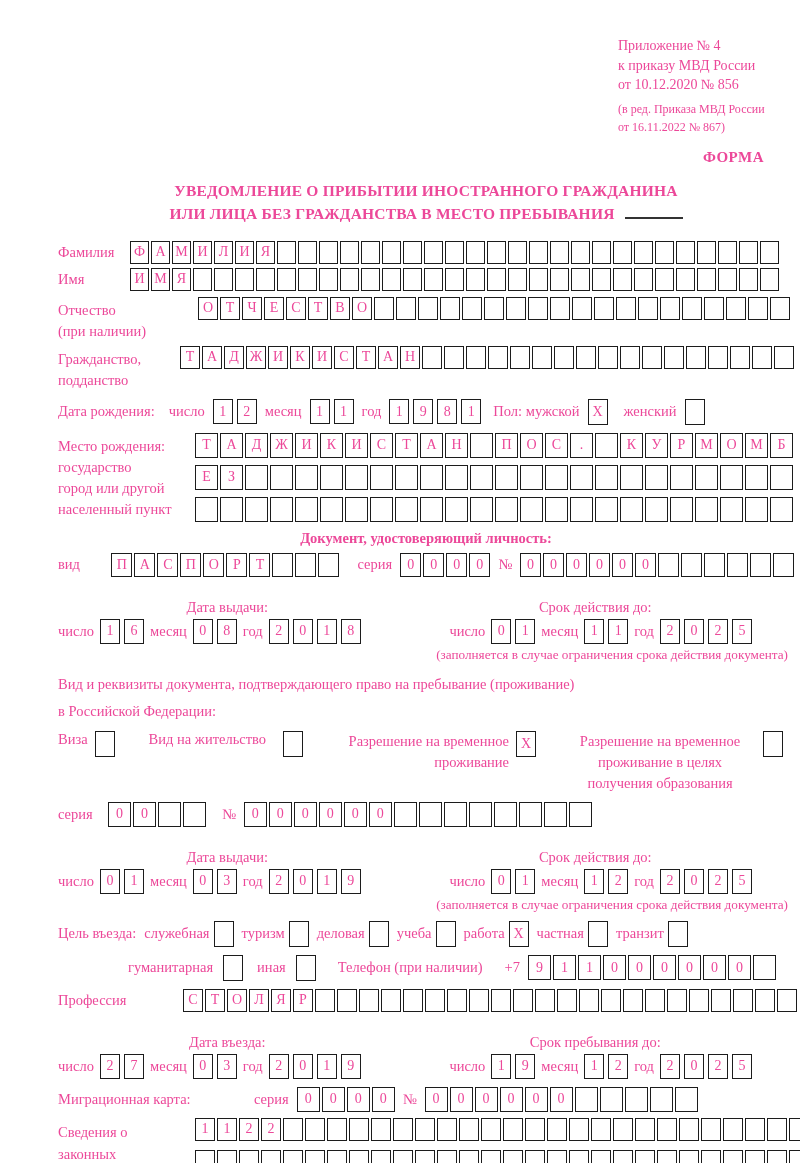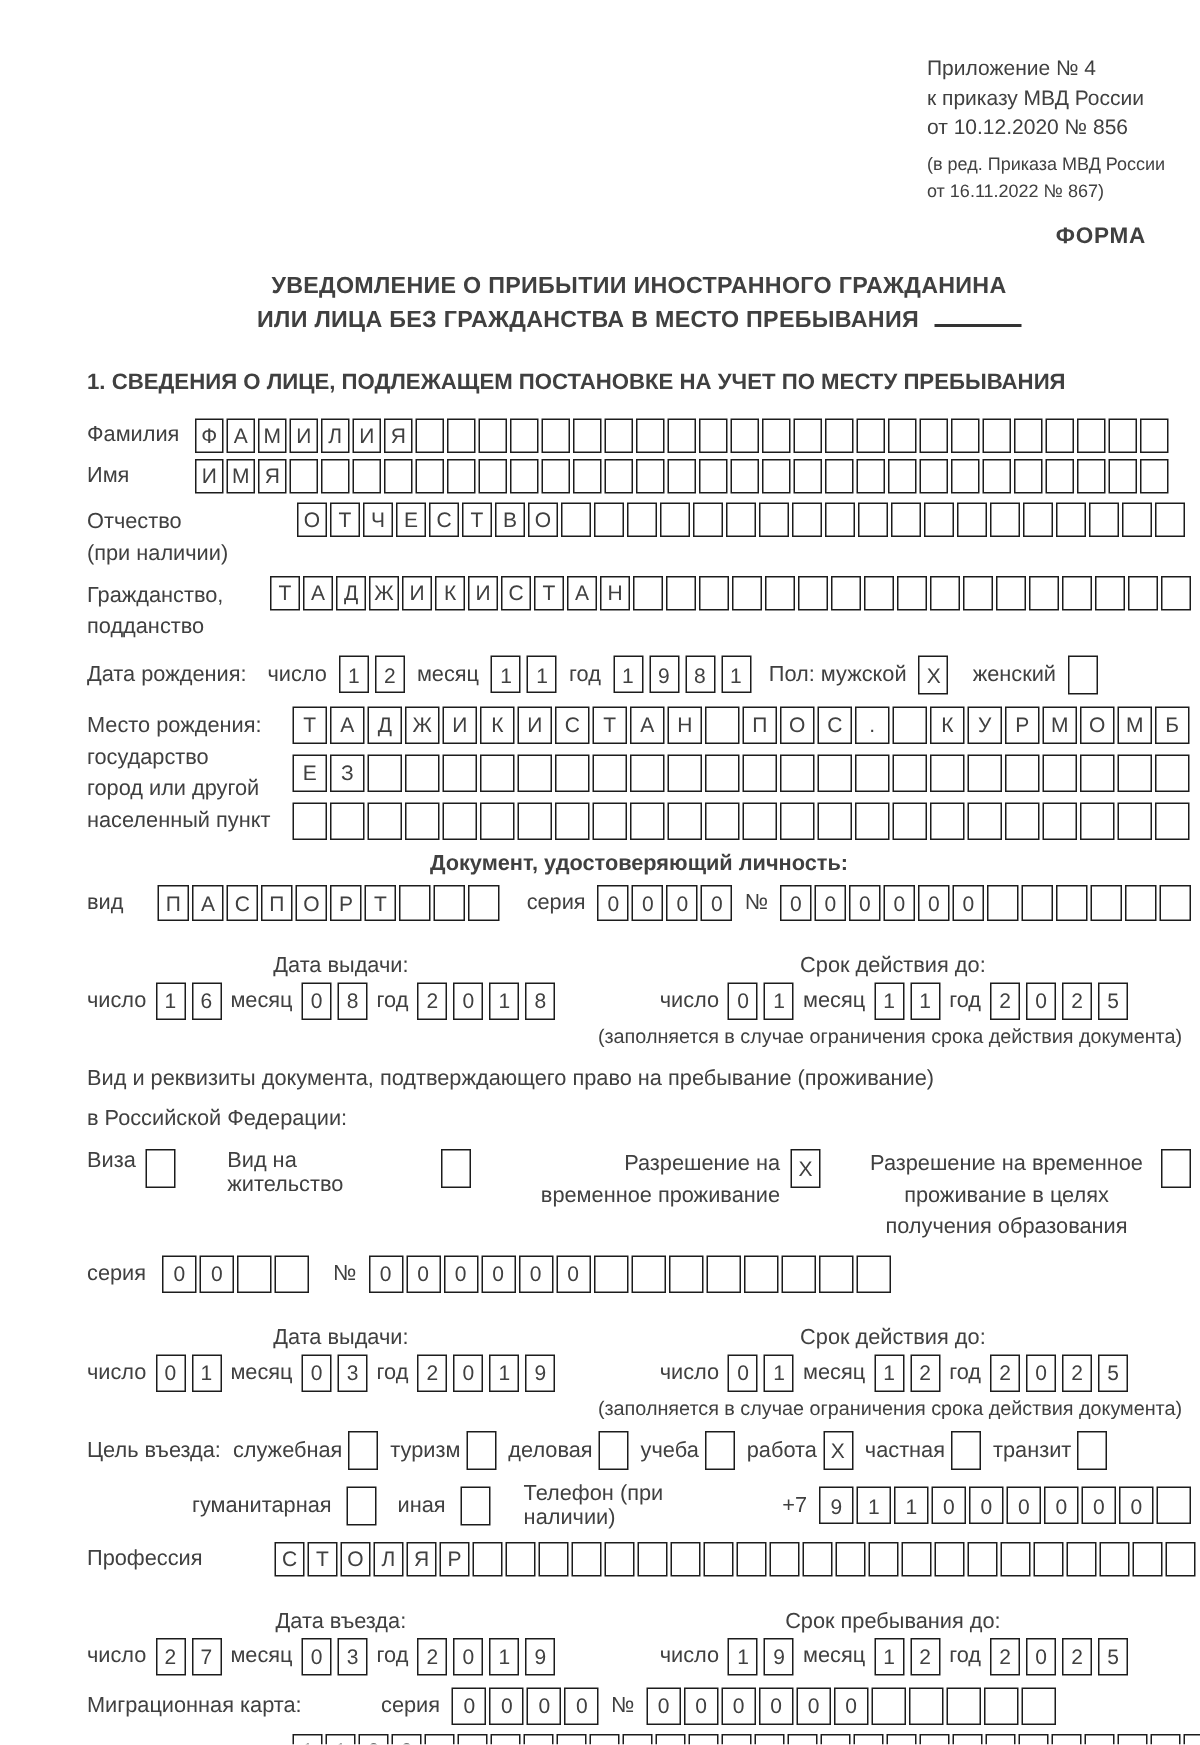--- a/index.html
+++ b/index.html
@@ -1,18 +1,18 @@
 <!DOCTYPE html>
 <html><head>
 <meta charset="utf-8">
 <style>
   *{box-sizing:border-box;margin:0;padding:0}
   body{background:#fff}
-  .page{width:800px;height:1163px;overflow:hidden;background:#fff;color:#404040;
-        font-family:Liberation Sans, sans-serif;font-size:14.5px;
+  .page{width:800px;height:1163px;overflow:hidden;background:#fff;color:#ec4899;
+        font-family:Liberation Serif, serif;font-size:14.5px;
         padding:36px 6px 0 58px;position:relative}
   .hdr{margin-left:560px;line-height:19.5px;font-size:14px}
   .hdr .rev{margin-top:5px;font-size:12px;line-height:18.5px}
   .forma{text-align:right;padding-right:30px;margin-top:12px;font-weight:bold;font-size:15px;letter-spacing:.5px}
   .title{text-align:center;margin-top:13px;font-weight:bold;font-size:15.5px;line-height:23px;letter-spacing:.2px}
   .blank-line{display:inline-block;width:58px;height:13px;border-bottom:2.5px solid #333;margin-left:10px}
   .sect{margin-top:22px;font-weight:bold;font-size:14.8px}
   .formarea{margin-top:16px}
   .frow{display:flex;align-items:flex-start}
   .flabel{flex:none;padding-top:3px}
@@ -58,21 +58,20 @@
     </div>
   </div>
 
   <div class="forma">ФОРМА</div>
 
   <div class="title">
     <div>УВЕДОМЛЕНИЕ О ПРИБЫТИИ ИНОСТРАННОГО ГРАЖДАНИНА</div>
     <div><span>ИЛИ ЛИЦА БЕЗ ГРАЖДАНСТВА В МЕСТО ПРЕБЫВАНИЯ</span><span class="blank-line"></span></div>
   </div>
 
-  <div class="sect">1. СВЕДЕНИЯ О ЛИЦЕ, ПОДЛЕЖАЩЕМ ПОСТАНОВКЕ НА УЧЕТ ПО МЕСТУ ПРЕБЫВАНИЯ</div>
 
   <div class="formarea">
 
     <div class="frow">
       <span class="flabel w72">Фамилия</span>
       <span class="cells">
           <span class="cell">Ф</span>
           <span class="cell">А</span>
           <span class="cell">М</span>
           <span class="cell">И</span>

